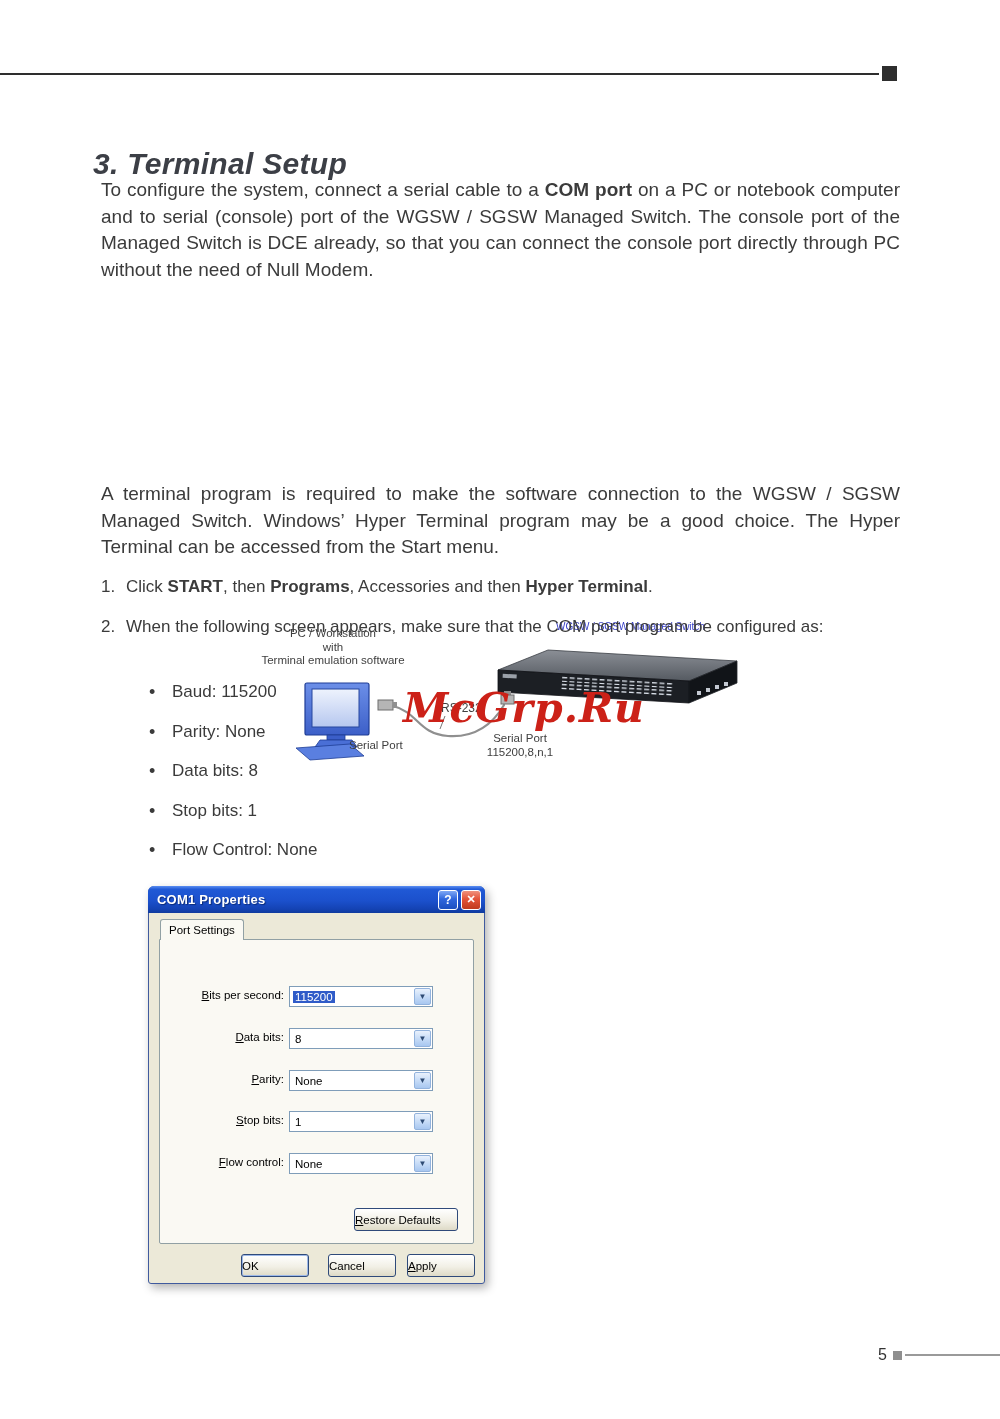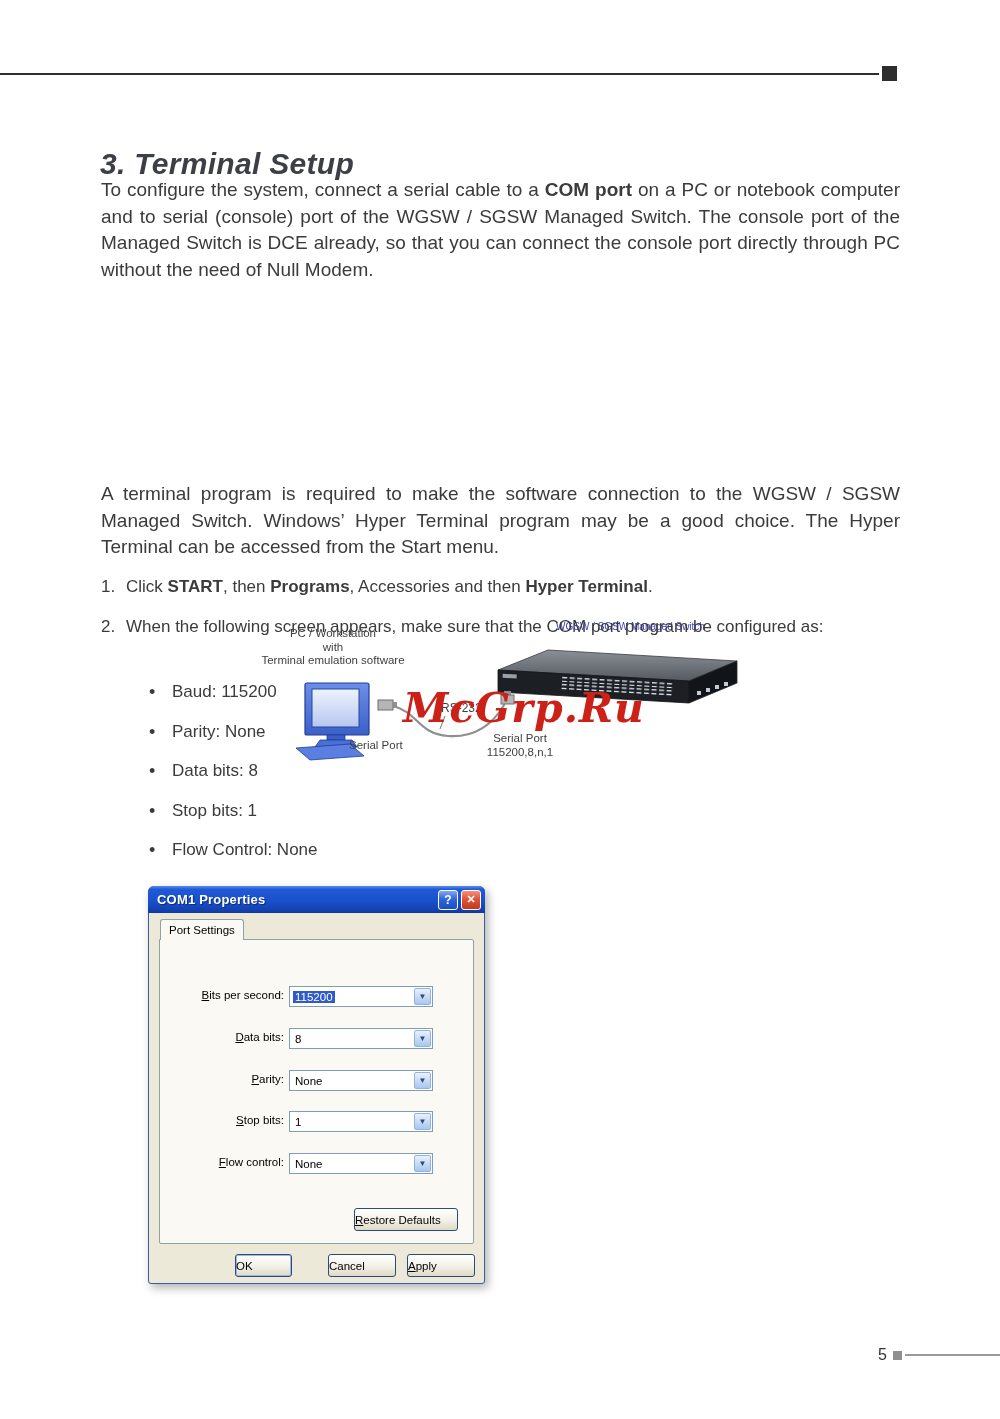--- a/index.html
+++ b/index.html
@@ -8,21 +8,21 @@
           font-family:"Liberation Sans", sans-serif; color:#3b3b3b; }
 
   
   .top-rule   { position:absolute; left:0; top:73px; width:879px; height:2px; background:#2e2e2e; }
   .top-square { position:absolute; left:882px; top:66px; width:15px; height:15px; background:#2e2e2e; }
   .footer { position:absolute; right:0; top:1346px; display:flex; align-items:center; }
   .footer .pnum  { font-size:16px; color:#333; margin-right:6px; }
   .footer .fsq   { width:9px; height:9px; background:#8f8f8f; margin-right:3px; }
   .footer .fline { width:95px; height:2px; background:#9a9a9a; }
 
-  .heading { position:absolute; left:100px; top:127px; font-size:30px; font-weight:bold;
+  .heading { position:absolute; left:93px; top:127px; font-size:30px; font-weight:bold;
              font-style:italic; color:#3c3f46; letter-spacing:0.3px; }
 
   .body-text { font-size:19px; line-height:26.5px; text-align:justify; color:#3b3b3b; margin:0; }
   .para1 { position:absolute; left:101px; top:177px; width:799px; }
   .para2 { position:absolute; left:101px; top:481px; width:799px; }
   .b { font-weight:bold; }
 
   
   .step { position:absolute; left:101px; width:799px; display:flex; font-size:17px; line-height:26.5px; }
   .step1 { top:574px; } .step2 { top:614px; }
@@ -82,21 +82,21 @@
            background:linear-gradient(180deg,#e9f1fc,#c7dcf7 50%,#a8c7f0);
            border:1px solid #93b3dd; border-radius:2px; display:flex; align-items:center;
            justify-content:center; }
   .combo .arr { font-size:8px; color:#2d4a73; line-height:1; }
 
   .xp-btn { position:absolute; height:23px; border:1px solid #2f4a7a; border-radius:3px;
             background:linear-gradient(180deg,#ffffff,#f2f0e6 55%,#dedac7);
             font-size:11.5px; color:#000; display:flex; align-items:center; justify-content:flex-start;
             cursor:pointer; }
   .btn-restore { left:194px; top:268px; width:104px; }
-  .btn-ok     { left:86px; top:367px; width:57px; box-shadow:inset 0 0 0 1px #9db8e8; }
+  .btn-ok     { left:92px; top:367px; width:68px; box-shadow:inset 0 0 0 1px #9db8e8; }
   .btn-cancel { left:179px; top:367px; width:68px; }
   .btn-apply  { left:258px; top:367px; width:68px; }
 </style>
 </head>
 <body>
 
 <div class="page">
 
   <div class="top-rule"></div>
   <div class="top-square"></div>

